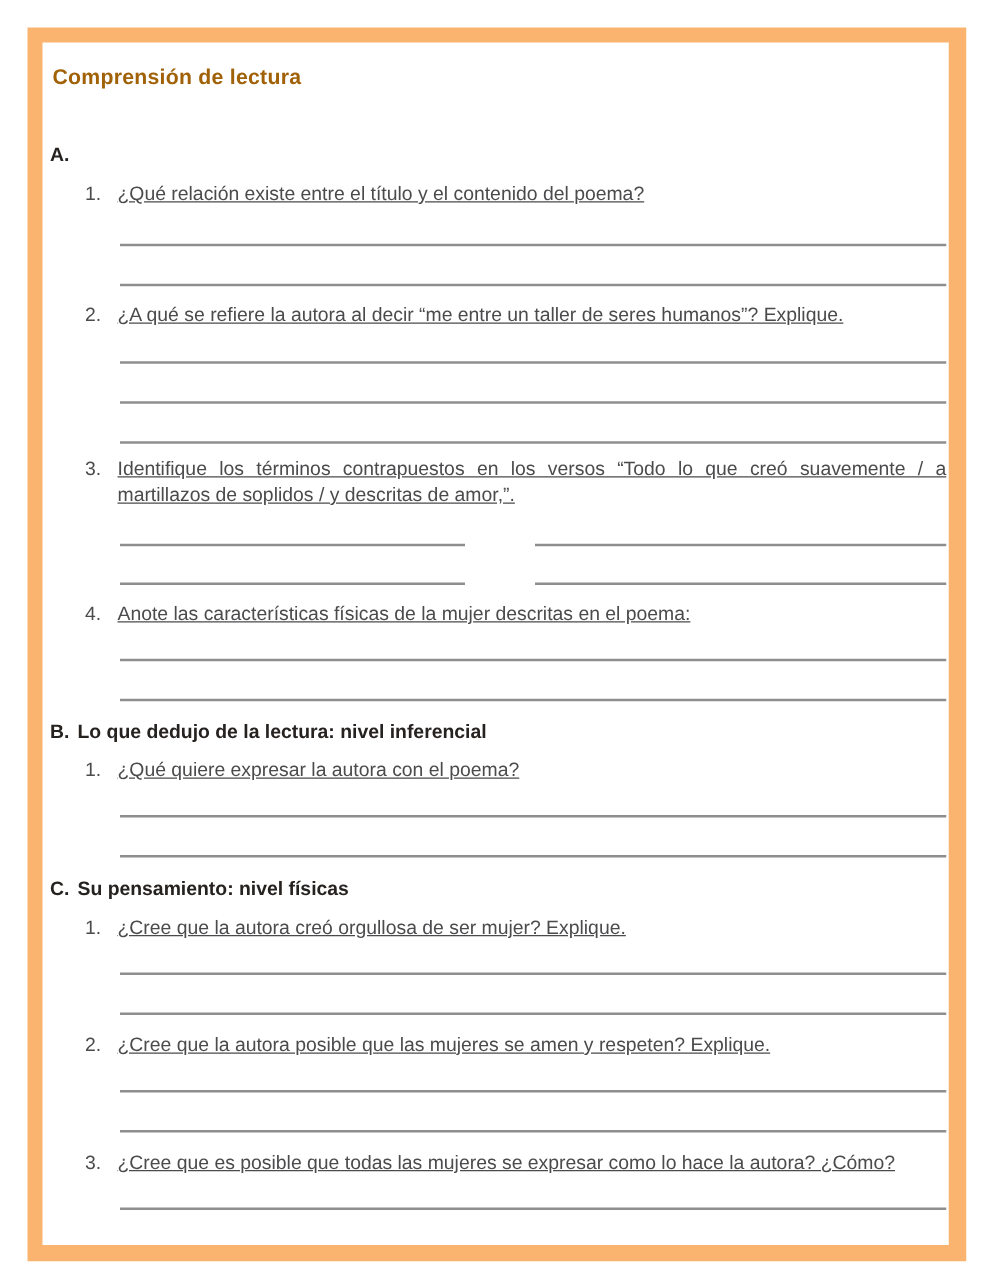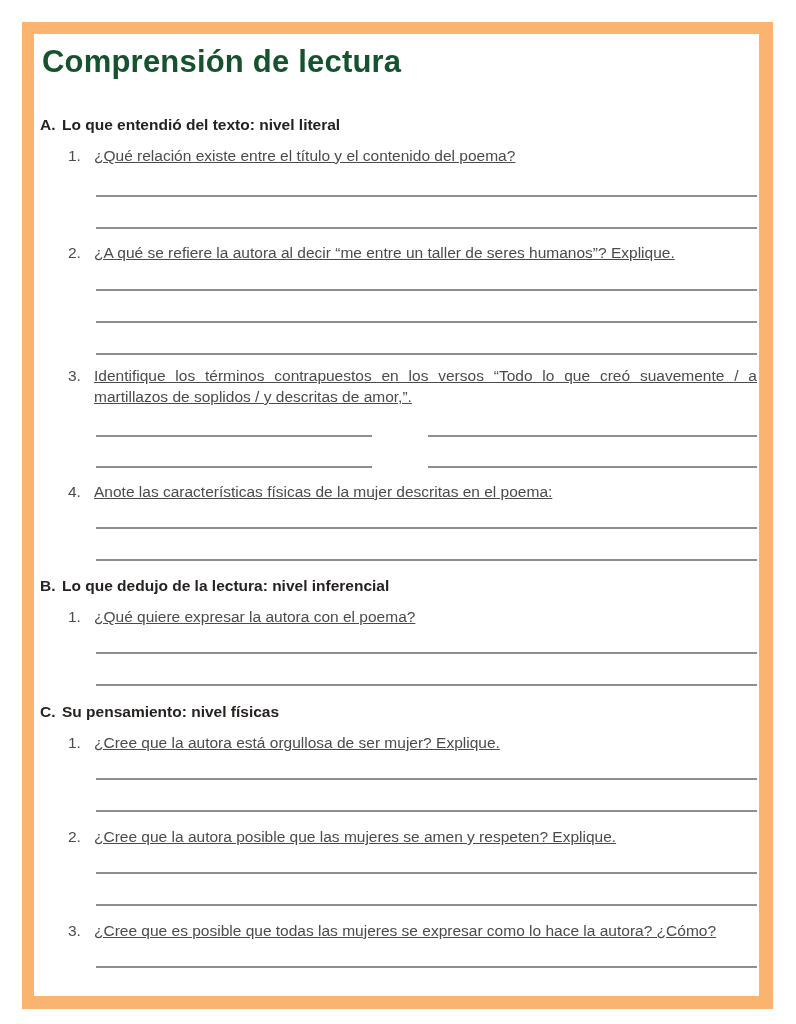--- a/index.html
+++ b/index.html
@@ -26,24 +26,24 @@
   .content {
     position: relative;
     width: 100%;
     height: 100%;
     box-sizing: border-box;
     padding-top: 14px;
     overflow: hidden;
   }
   .page-title {
     margin: 0 0 0 8px;
-    font-size: 31px;
+    font-size: 17px;
     line-height: 28px;
     font-weight: bold;
-    color: #14532d;
+    color: #a16207;
     letter-spacing: 0.2px;
   }
   .sec-head {
     display: flex;
     margin-left: 6px;
     font-size: 15.5px;
     line-height: 20px;
     font-weight: bold;
     color: #262220;
   }
@@ -95,21 +95,20 @@
 <body>
 
 <div class="frame">
   <div class="content">
 
     <h1 class="page-title">Comprensión de lectura</h1>
 
     <div>
       <div class="sec-head sec-head-a">
         <span class="sec-letter">A.</span>
-        <span class="sec-title">Lo que entendió del texto: nivel literal</span>
       </div>
 
       <div class="q q-first">
         <span class="q-num">1.</span>
         <span class="q-text">¿Qué relación existe entre el título y el contenido del poema?</span>
       </div>
       <div class="lines lines-a1">
         <div class="ans-line"></div>
         <div class="ans-line"></div>
       </div>
@@ -162,21 +161,21 @@
     </div>
 
     <div>
       <div class="sec-head sec-head-c">
         <span class="sec-letter">C.</span>
         <span class="sec-title">Su pensamiento: nivel físicas</span>
       </div>
 
       <div class="q q-first">
         <span class="q-num">1.</span>
-        <span class="q-text">¿Cree que la autora está orgullosa de ser mujer? Explique.</span>
+        <span class="q-text">¿Cree que la autora creó orgullosa de ser mujer? Explique.</span>
       </div>
       <div class="lines lines-std">
         <div class="ans-line"></div>
         <div class="ans-line"></div>
       </div>
 
       <div class="q q-mid14">
         <span class="q-num">2.</span>
         <span class="q-text">¿Cree que la autora posible que las mujeres se amen y respeten? Explique.</span>
       </div>

